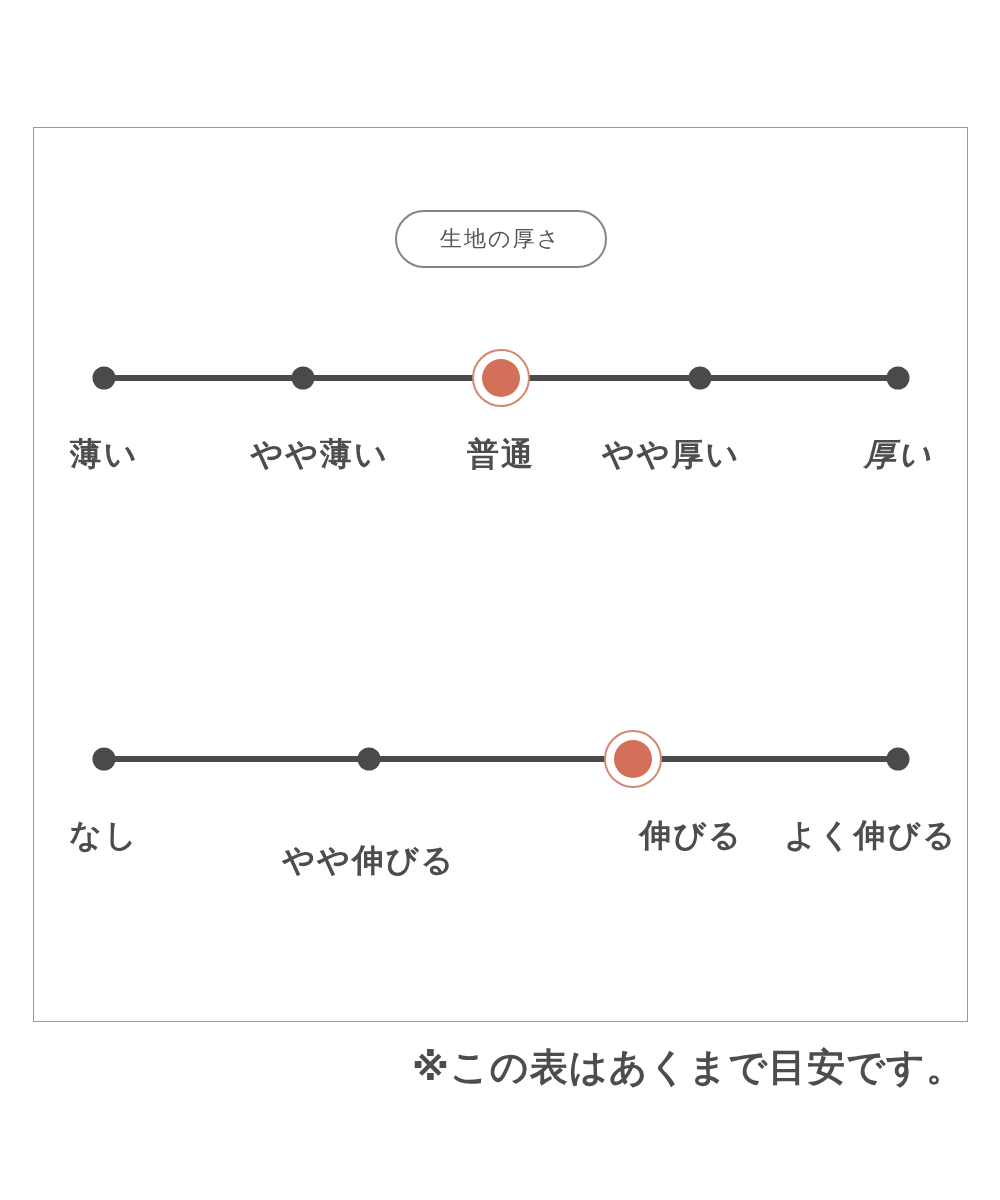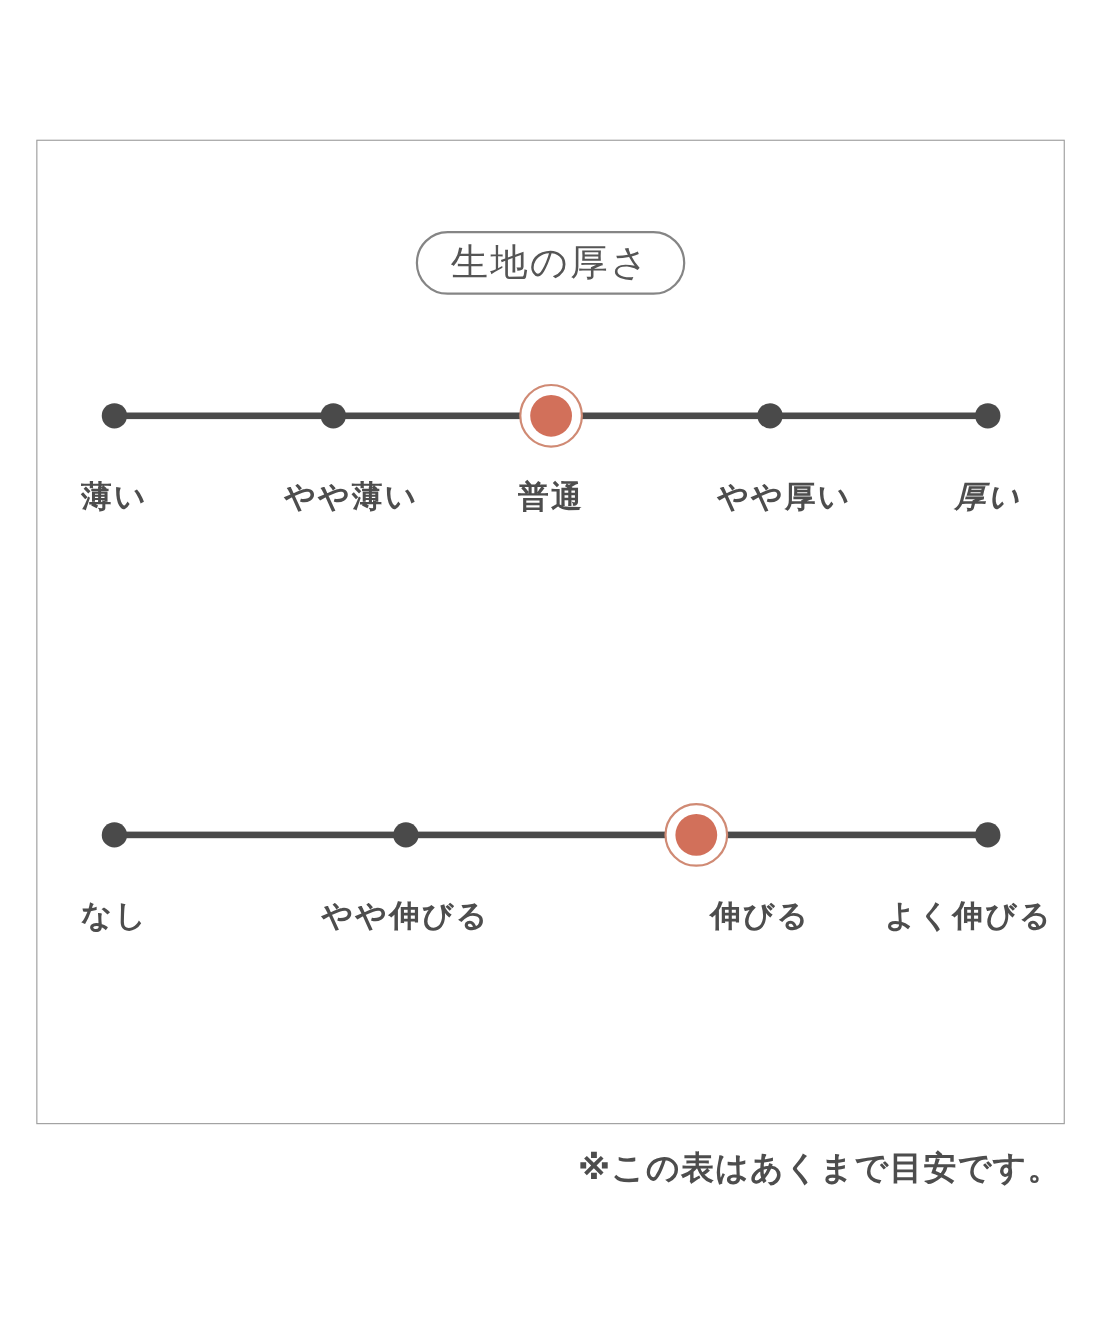--- a/index.html
+++ b/index.html
@@ -24,21 +24,21 @@
   .pill {
     margin: 0 auto;
     width: max-content;
     min-width: 212px;
     height: 58px;
     line-height: 54px;
     padding: 0 30px;
     border: 2px solid #858585;
     border-radius: 30px;
     text-align: center;
-    font-size: 34px;
+    font-size: 22px;
     font-weight: 500;
     letter-spacing: 2px;
     color: #555555;
     background: #ffffff;
   }
   .track { position: relative; height: 60px; margin-top: 80px; }
   .track .line {
     position: absolute;
     left: 70px; right: 71px; top: 27px;
     height: 6px;
@@ -64,31 +64,31 @@
     background: #ffffff;
     border: 2px solid var(--accent-ring, #d08a74);
     transform: translate(-50%, -50%);
     z-index: 2;
   }
   .labels { position: relative; height: 52px; margin-top: 25px; }
   .slabel {
     position: absolute; top: 0;
     transform: translateX(-50%);
     white-space: nowrap;
-    font-size: 28px;
+    font-size: 32px;
     font-weight: 600;
     letter-spacing: 2px;
     color: var(--text, #4d4d4d);
   }
   .slabel.alignright { transform: none; text-align: center; }
   .slabel.bold { font-weight: 900; }
   .footnote {
     position: absolute;
     top: 1042px; right: 35px;
-    font-size: 30px;
+    font-size: 38px;
     font-weight: 600;
     letter-spacing: 1px;
     color: var(--text, #4d4d4d);
   }
 </style>
 </head>
 <body style="--accent: #d2705a; --accent-ring: #d08a74; --track: #4a4a4a; --text: #4d4d4d; --box-border: #9a9a9a;">
 
 <div class="chart-box">
 
@@ -102,37 +102,37 @@
         <div class="dot" style="left: 268.5px;"></div>
         <div class="ring" style="left: 467px;"></div>
         <div class="dot active" style="left: 467px;"></div>
         <div class="dot" style="left: 665.5px;"></div>
         <div class="dot" style="left: 864px;"></div>
       </div>
     <div class="labels">
         <div class="slabel" style="left: 70px;">薄い</div>
         <div class="slabel" style="left: 268.5px; margin-left: 17px;">やや薄い</div>
         <div class="slabel selected" style="left: 467px; text-align: right;">普通</div>
-        <div class="slabel" style="left: 679px;">やや厚い</div>
+        <div class="slabel" style="left: 637px;">やや厚い</div>
         <div class="slabel" style="left: 864px; font-style: italic;">厚い</div>
       </div>
   </div>
 
   <div class="section section-1">
     <div class="track">
       <div class="line"></div>
     <div class="dot" style="left: 70px;"></div>
         <div class="dot" style="left: 334.667px;"></div>
         <div class="ring" style="left: 599.333px;"></div>
         <div class="dot active" style="left: 599.333px;"></div>
         <div class="dot" style="left: 864px;"></div>
       </div>
     <div class="labels">
         <div class="slabel" style="left: 70px; text-align: center;">なし</div>
-        <div class="slabel" style="left: 334.667px;">やや伸びる</div>
+        <div class="slabel" style="left: 334.667px; margin-top: 25px;">やや伸びる</div>
         <div class="slabel bold selected" style="left: 633px; margin-left: 24px;">伸びる</div>
         <div class="slabel alignright" style="right: 10px;">よく伸びる</div>
       </div>
   </div>
 
 </div>
 
 <div class="footnote">※この表はあくまで目安です。</div>
 
 </body></html>

